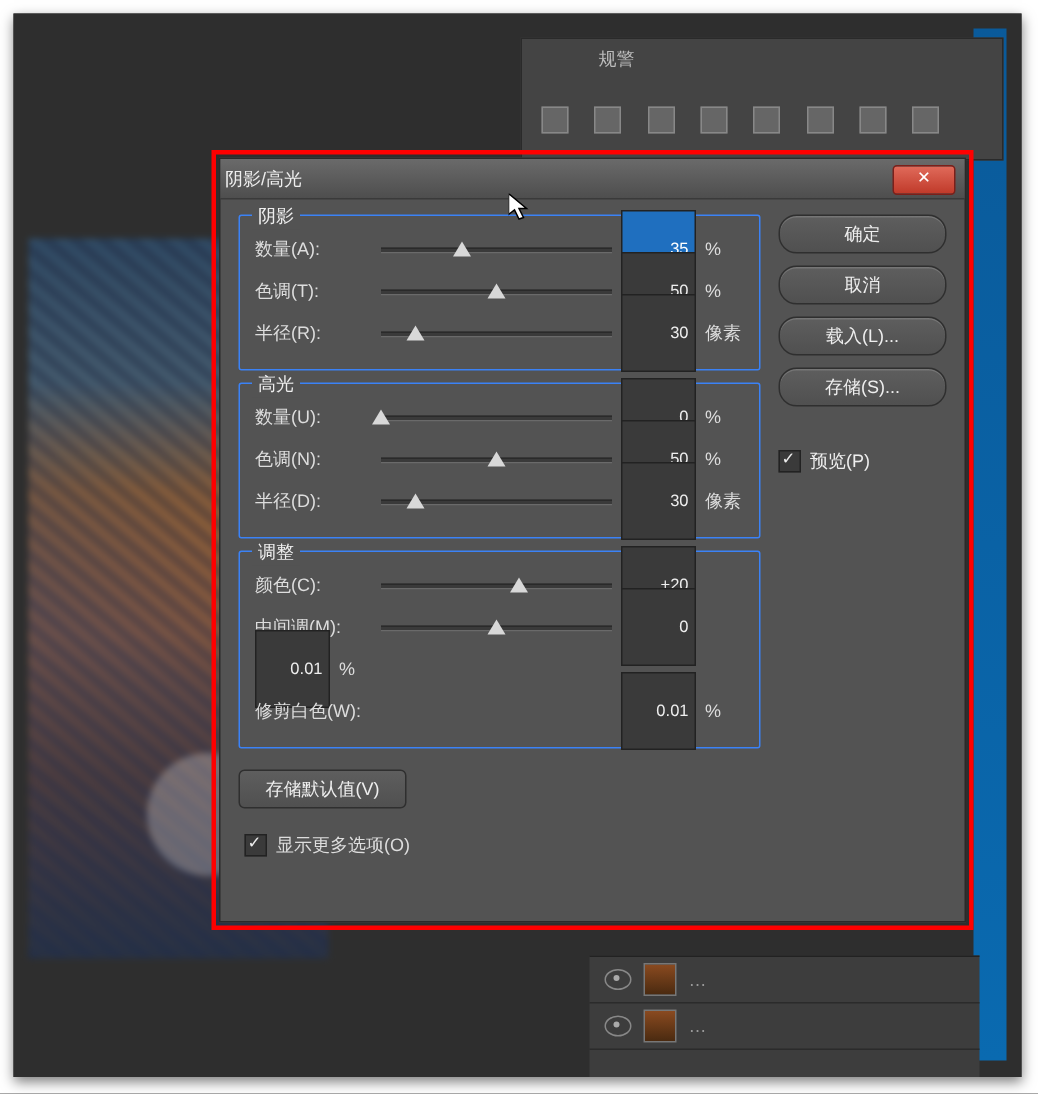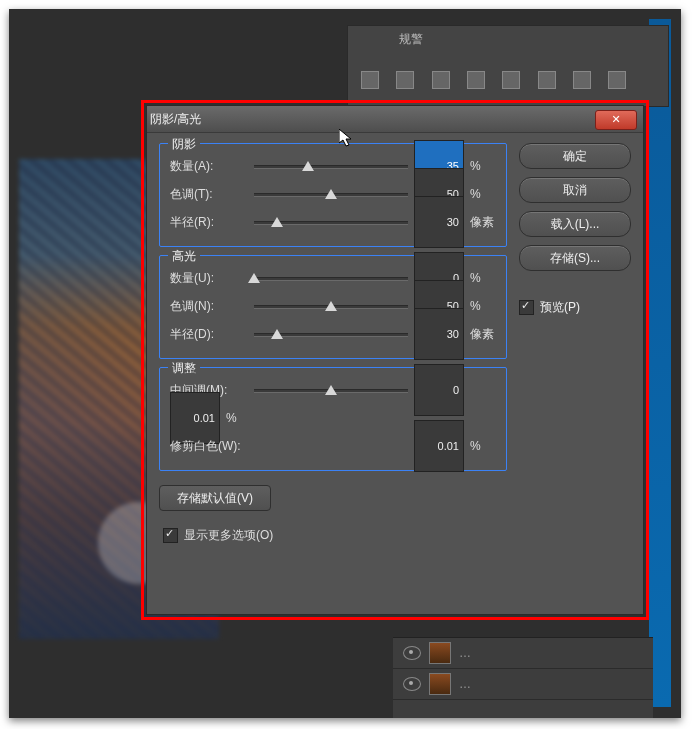--- a/index.html
+++ b/index.html
@@ -431,20 +431,29 @@
                 <div class="slider-thumb" style="left:15%"></div>
               </div>
               <div class="numbox">30</div>
               <span class="unit">像素</span>
             </div>
           </div>
 
           <div class="group">
             <span class="group-title">调整</span>
 
+            <div class="row">
+              <span class="label">颜色(C):</span>
+              <div class="slider">
+                <div class="slider-track"></div>
+                <div class="slider-thumb" style="left:60%"></div>
+              </div>
+              <div class="numbox">+20</div>
+              <span class="unit"></span>
+            </div>
 
             <div class="row">
               <span class="label">中间调(M):</span>
               <div class="slider">
                 <div class="slider-track"></div>
                 <div class="slider-thumb" style="left:50%"></div>
               </div>
               <div class="numbox">0</div>
               <span class="unit"></span>
             </div>

